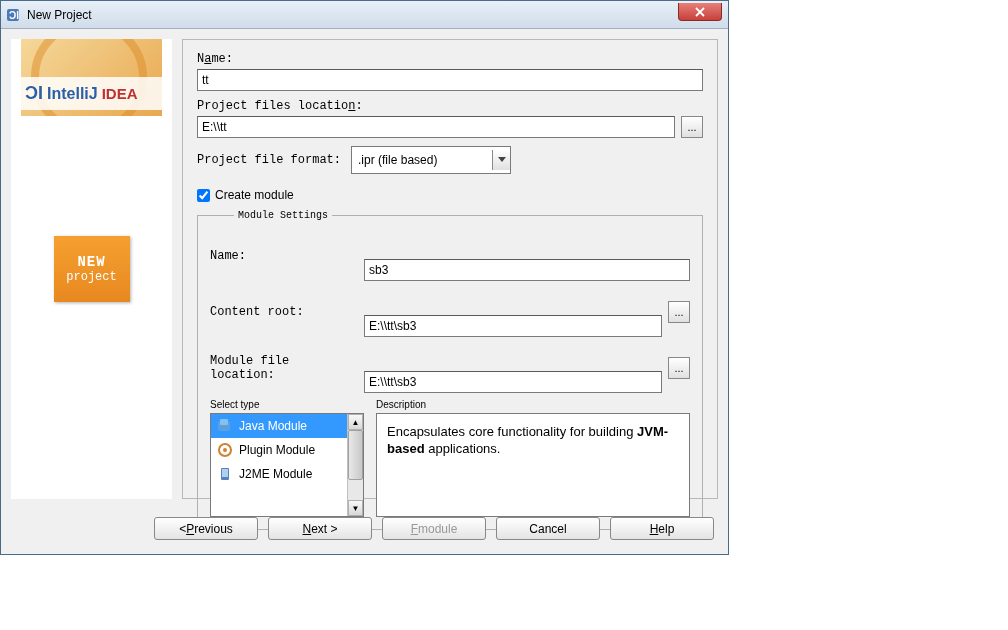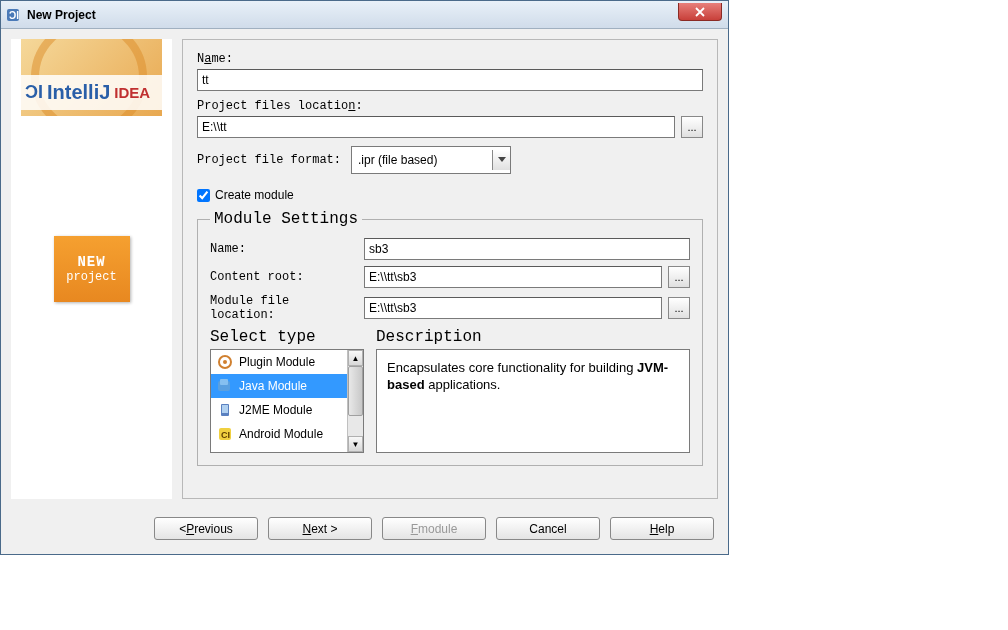--- a/index.html
+++ b/index.html
@@ -19,21 +19,21 @@
   display: flex;
   align-items: center;
   padding: 0 4px;
   position: relative;
 }
 .titlebar-icon {
   width: 16px; height: 16px;
   margin-right: 6px;
   display: flex; align-items: center; justify-content: center;
 }
-.titlebar-title { color: #000; font-size: 12px; font-weight: bold; }
+.titlebar-title { color: #000; font-size: 12px; }
 .titlebar-close {
   position: absolute;
   right: 6px; top: 2px;
   width: 44px; height: 18px;
   background: linear-gradient(to bottom, #e77f7a, #c8403a);
   border: 1px solid #8a2a24;
   border-top: none;
   border-radius: 0 0 4px 4px;
   display: flex; align-items: center; justify-content: center;
   color: #fff; font-weight: bold;
@@ -77,21 +77,21 @@
   position: relative;
   display: flex; align-items: center; gap: 4px;
   font-weight: bold;
   background: rgba(255,255,255,0.85);
   width: 100%;
   padding: 6px 4px;
 }
 .ij-mark {
   color: #2a5fa8; font-size: 18px; font-weight: bold;
 }
-.ij-text1 { color: #2a5fa8; font-size: 20px; }
+.ij-text1 { color: #2a5fa8; font-size: 16px; }
 .ij-text2 { color: #c03030; font-size: 15px; font-weight: bold; }
 
 .new-project-badge {
   margin-top: 120px;
   width: 76px; height: 66px;
   background: linear-gradient(to bottom, #f5a030, #e88820);
   display: flex; flex-direction: column;
   align-items: center; justify-content: center;
   color: #fff;
   box-shadow: 1px 1px 3px rgba(0,0,0,0.3);
@@ -154,31 +154,32 @@
 .checkbox-row { display: flex; align-items: center; gap: 5px; margin-bottom: 8px; }
 .checkbox-row input { width: 13px; height: 13px; }
 
 fieldset.module-settings {
   border: 1px solid #b0b0b0;
   padding: 10px 12px 12px 12px;
   margin-bottom: 8px;
 }
 fieldset.module-settings legend {
   font-family: "Courier New", monospace;
-  font-size: 16px;
+  font-size: 10px;
   padding: 0 4px;
+  margin-left: 24px;
 }
 
 .ms-row { display: flex; align-items: center; margin-bottom: 6px; gap: 6px; }
 .ms-row label { width: 148px; font-family: "Courier New", monospace; font-size: 12px; }
-.ms-row input { flex: 1; }
+.ms-row input { flex: 1; margin-top: 28px; }
 
 .type-desc-row { display: flex; gap: 12px; }
 .type-col, .desc-col { flex: 1; display: flex; flex-direction: column; }
-.col-label { font-family: Liberation Mono, monospace; font-size: 16px; margin-bottom: 3px; }
+.col-label { font-family: Liberation Sans, sans-serif; font-size: 10px; margin-bottom: 3px; }
 
 .type-list {
   border: 1px solid #7a7a7a;
   background: #fff;
   height: 104px;
   position: relative;
   display: flex;
 }
 .type-items { flex: 1; overflow: hidden; }
 .type-item {
@@ -308,55 +309,46 @@
           <label><span>Module </span><span class="underline">f</span><span>ile location:</span></label>
           <input type="text" class="txt" value="E:\\tt\sb3" style="">
           <button class="browse-btn">...</button>
         </div>
 
         <div class="type-desc-row">
           <div class="type-col" style="flex:0 0 154px">
             <div class="col-label">Select type</div>
             <div class="type-list">
               <div class="type-items">
-                <div class="type-item">
-                  <span class="micon">
-                      <svg width="14" height="14">
-                        <circle cx="7" cy="7" r="6" fill="none" stroke="#d08030" stroke-width="2"></circle>
-                        <circle cx="7" cy="7" r="2" fill="#d08030"></circle>
-                      </svg>
-                    </span>
-                  <span>Plugin Module</span>
-                </div>
                 <div class="type-item selected">
                   <span class="micon">
                       <svg width="14" height="14">
                         <rect x="0" y="2" width="12" height="10" fill="#5aa0e0" rx="2"></rect>
                         <rect x="2" y="0" width="8" height="6" fill="#86c0f0" rx="1"></rect>
                       </svg>
                     </span>
                   <span>Java Module</span>
                 </div>
                 <div class="type-item">
                   <span class="micon">
                       <svg width="14" height="14">
+                        <circle cx="7" cy="7" r="6" fill="none" stroke="#d08030" stroke-width="2"></circle>
+                        <circle cx="7" cy="7" r="2" fill="#d08030"></circle>
+                      </svg>
+                    </span>
+                  <span>Plugin Module</span>
+                </div>
+                <div class="type-item">
+                  <span class="micon">
+                      <svg width="14" height="14">
                         <rect x="3" y="1" width="8" height="12" fill="#5a80c0" rx="1"></rect>
                         <rect x="4" y="2" width="6" height="8" fill="#b0d0f0"></rect>
                       </svg>
                     </span>
                   <span>J2ME Module</span>
-                </div>
-                <div class="type-item">
-                  <span class="micon">
-                      <svg width="14" height="14">
-                        <rect x="1" y="1" width="12" height="12" fill="#f0d040" rx="2"></rect>
-                        <text x="3" y="11" font-size="9" fill="#604000" font-weight="bold">CI</text>
-                      </svg>
-                    </span>
-                  <span>Android Module</span>
                 </div>
               </div>
               <div class="scrollbar">
                 <div class="sb-btn">▲</div>
                 <div class="sb-track">
                     <div class="sb-thumb"></div>
                   </div>
                 <div class="sb-btn">▼</div>
               </div>
             </div>

